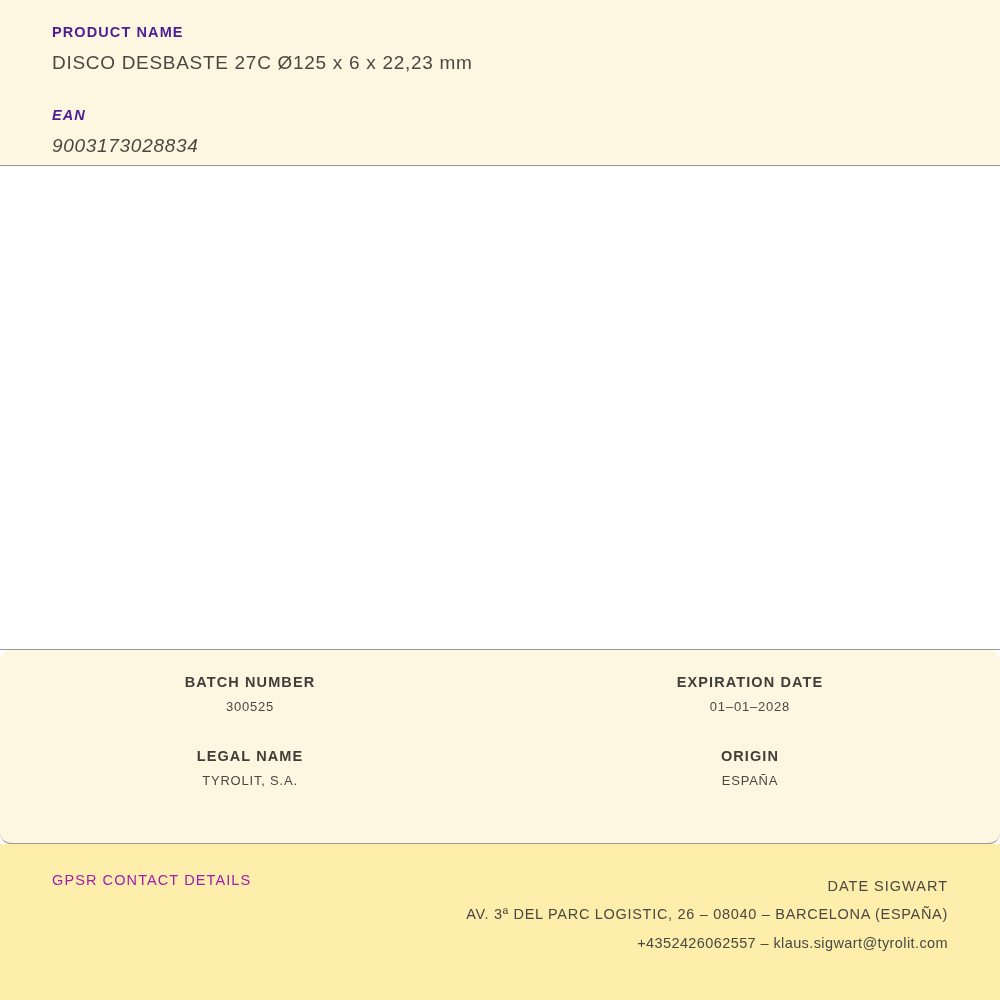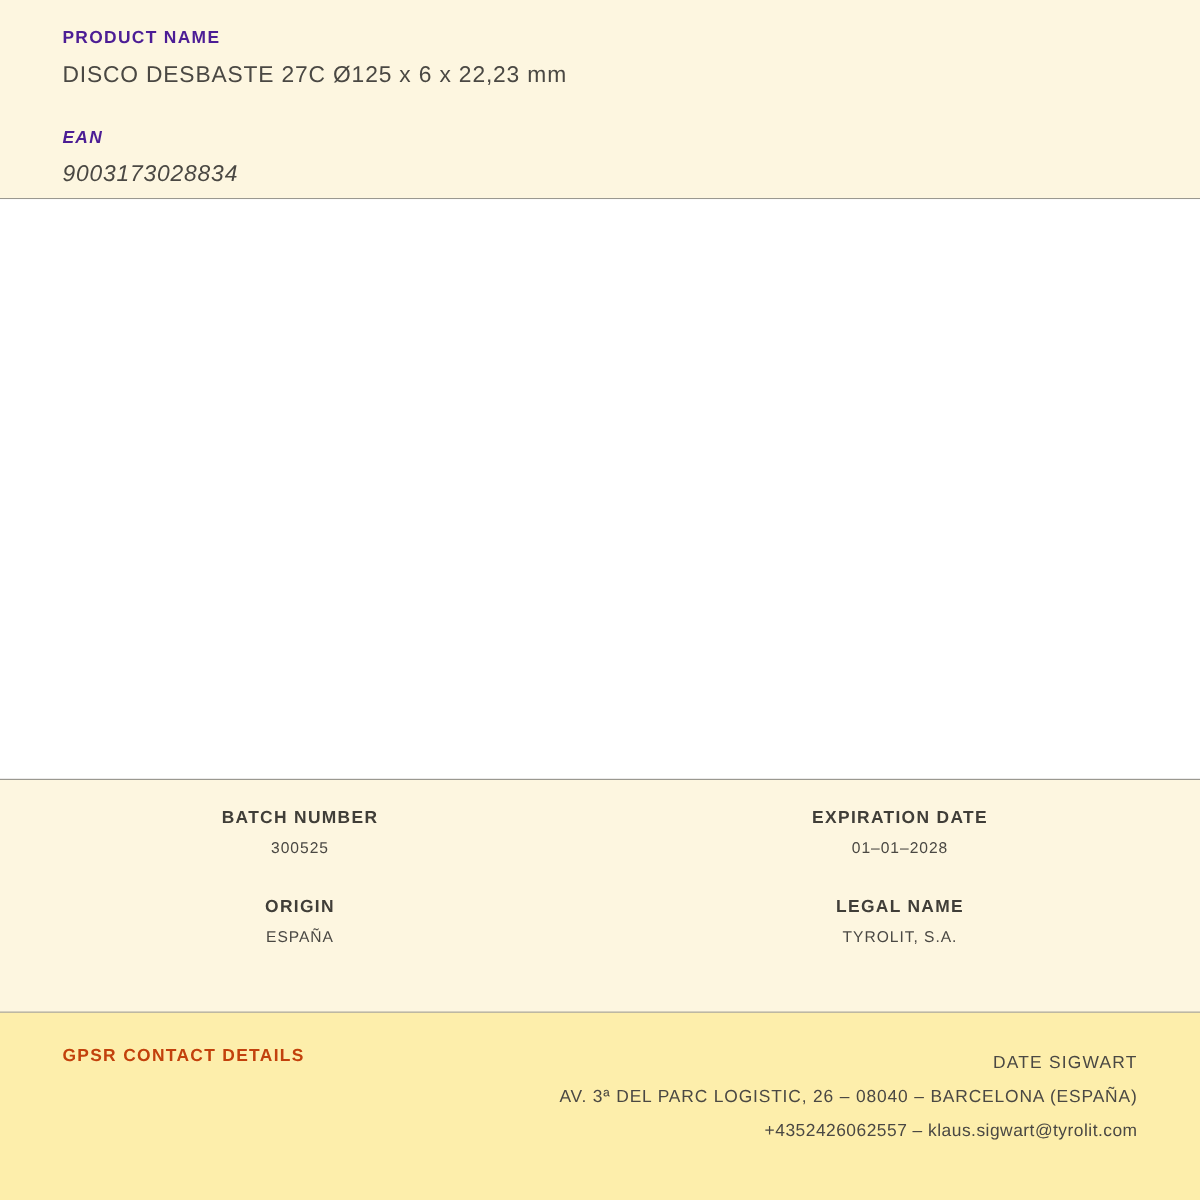--- a/index.html
+++ b/index.html
@@ -61,20 +61,21 @@
     border-bottom: 1px solid #9a9890;
   }
 
   
   .details-block {
     background: #fdf6e0;
     height: 194px;
     box-sizing: border-box;
     padding: 24px 0 0 0;
     border-bottom: 1px solid #9a9890;
+    border-radius: 11px;
   }
   .details-grid {
     display: grid;
     grid-template-columns: 1fr 1fr;
     row-gap: 34px;
     text-align: center;
   }
   .detail-cell {
     padding: 0 10px;
   }
@@ -97,23 +98,23 @@
     background: #fdeeab;
     height: 156px;
     box-sizing: border-box;
     padding: 28px 52px 0 52px;
     display: flex;
     justify-content: space-between;
     align-items: flex-start;
   }
   .footer-label {
     font-size: 14.5px;
-    font-weight: bold;
+    font-weight: normal;
     letter-spacing: 1.1px;
-    color: #c2410c;
+    color: #a21caf;
     text-transform: uppercase;
     white-space: nowrap;
   }
   .footer-address {
     text-align: right;
     font-size: 14.5px;
     letter-spacing: 0.7px;
     color: #4a4843;
     line-height: 1.95;
   }
@@ -146,26 +147,26 @@
     <div class="details-grid">
       <div class="detail-cell">
         <div class="detail-label">BATCH NUMBER</div>
         <div class="detail-value">300525</div>
       </div>
       <div class="detail-cell">
         <div class="detail-label">EXPIRATION DATE</div>
         <div class="detail-value">01–01–2028</div>
       </div>
       <div class="detail-cell">
+        <div class="detail-label">LEGAL NAME</div>
+        <div class="detail-value">TYROLIT, S.A.</div>
+      </div>
+      <div class="detail-cell">
         <div class="detail-label">ORIGIN</div>
         <div class="detail-value">ESPAÑA</div>
-      </div>
-      <div class="detail-cell">
-        <div class="detail-label">LEGAL NAME</div>
-        <div class="detail-value">TYROLIT, S.A.</div>
       </div>
     </div>
   </div>
 
   <div class="footer-block">
     <div class="footer-label">GPSR CONTACT DETAILS</div>
     <div class="footer-address">
       <div class="line-name">DATE SIGWART</div>
       <div class="line-address">AV. 3ª DEL PARC LOGISTIC, 26 – 08040 – BARCELONA (ESPAÑA)</div>
       <div class="line-contact">+4352426062557 – klaus.sigwart@tyrolit.com</div>

